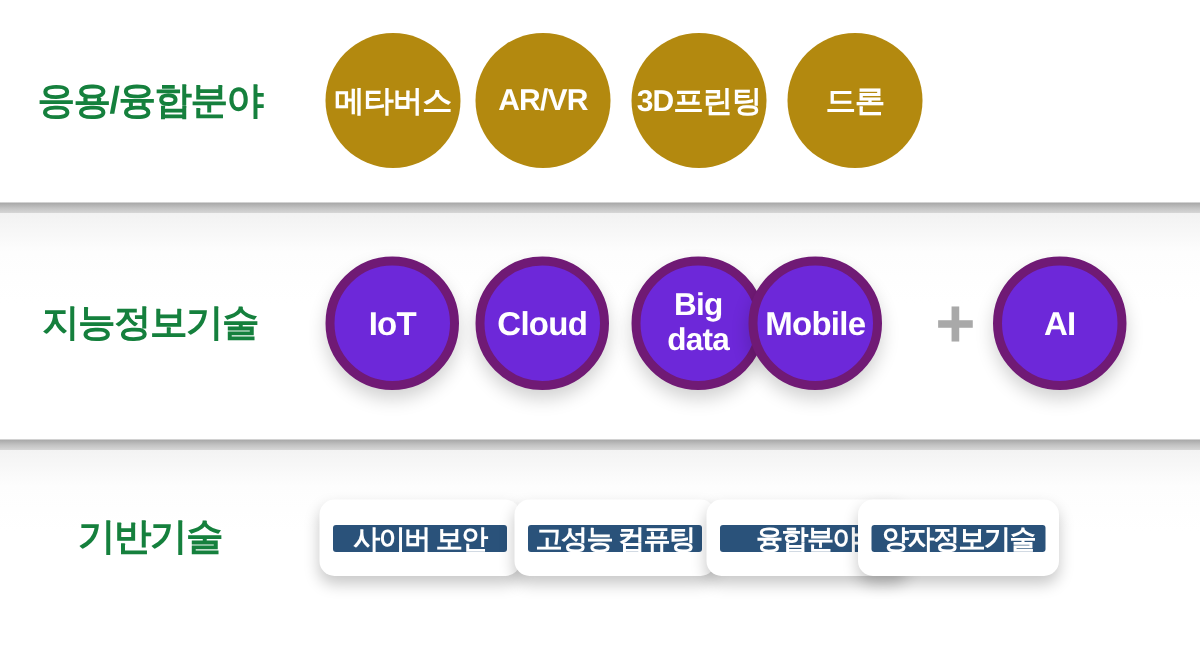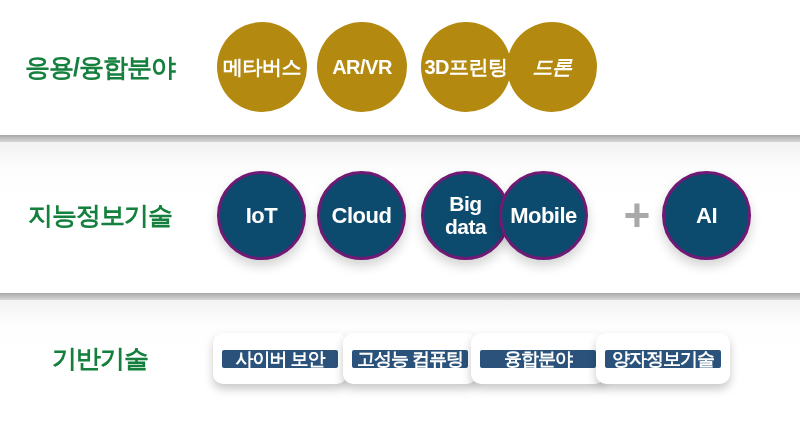--- a/index.html
+++ b/index.html
@@ -34,26 +34,26 @@
 
   
   .gold-circle { position: absolute; top: 22px; width: 90px; height: 90px;
                  border-radius: 50%; background: #b3890f;
                  display: flex; align-items: center; justify-content: center;
                  color: #ffffff; font-weight: bold; font-size: 20px;
                  letter-spacing: -0.5px; white-space: nowrap; }
   .gold-1 { left: 217px; }
   .gold-2 { left: 317px; }
   .gold-3 { left: 421px; }
-  .gold-4 { left: 507px; font-style: italic; }
+  .gold-4 { left: 525px; }
 
   
   .teal-circle { position: absolute; top: 171px; width: 89px; height: 89px;
-                 box-sizing: border-box; border: 3px solid #701a75;
-                 border-radius: 50%; background: #0c4a6e;
+                 box-sizing: border-box; border: 6px solid #701a75;
+                 border-radius: 50%; background: #6d28d9;
                  box-shadow: 0 6px 12px rgba(0,0,0,0.18);
                  display: flex; align-items: center; justify-content: center;
                  color: #ffffff; font-weight: bold; font-size: 22px;
                  text-align: center; line-height: 1.05; letter-spacing: -0.5px; }
   .teal-1 { left: 217px; }
   .teal-2 { left: 317px; }
   .teal-3 { left: 421px; font-size: 21px; }
   .teal-3 .circle-text { width: 58px; }
   .teal-4 { left: 499px; }
   .teal-ai { left: 662px; }
@@ -63,21 +63,21 @@
                font-weight: bold; color: #a9a9a9; }
 
   
   .base-card { position: absolute; top: 333px; width: 134px; height: 51px;
                background: #ffffff; border-radius: 10px;
                box-shadow: 0 5px 10px rgba(0,0,0,0.22);
                display: flex; align-items: center; justify-content: center; }
   .base-1 { left: 213px; }
   .base-2 { left: 343px; }
   .base-3 { left: 471px; }
-  .base-4 { left: 596px; }
+  .base-4 { left: 572px; }
   .base-btn { width: 116px; height: 18px; background: #2a527a; border-radius: 2px;
               display: flex; align-items: center; justify-content: center;
               color: #ffffff; font-weight: bold; font-size: 18px;
               letter-spacing: -1px; white-space: nowrap; }
 </style>
 </head>
 <body>
 
 <div id="stage">
 

